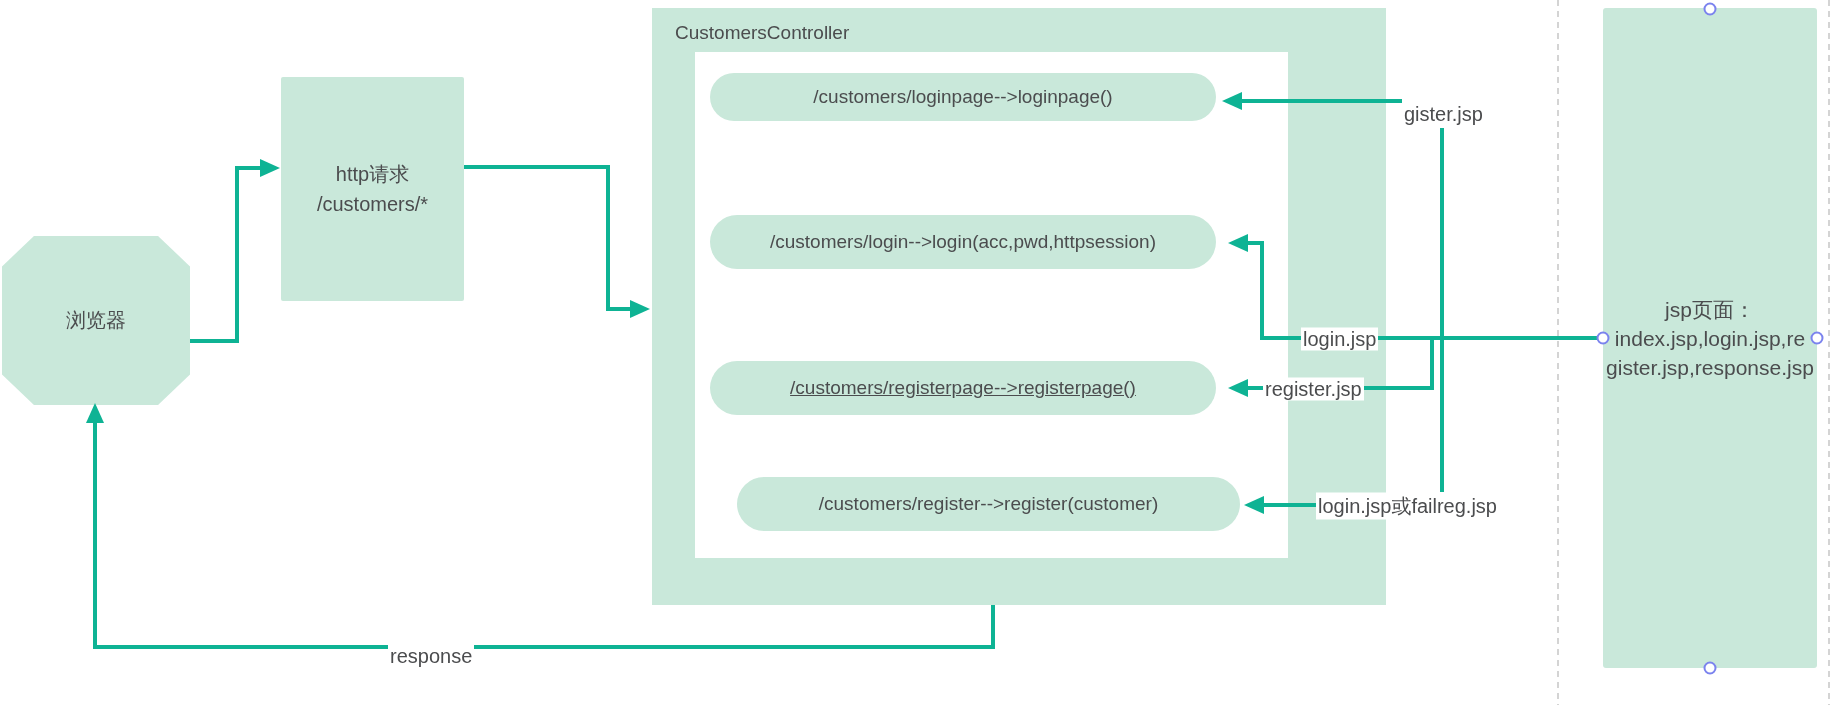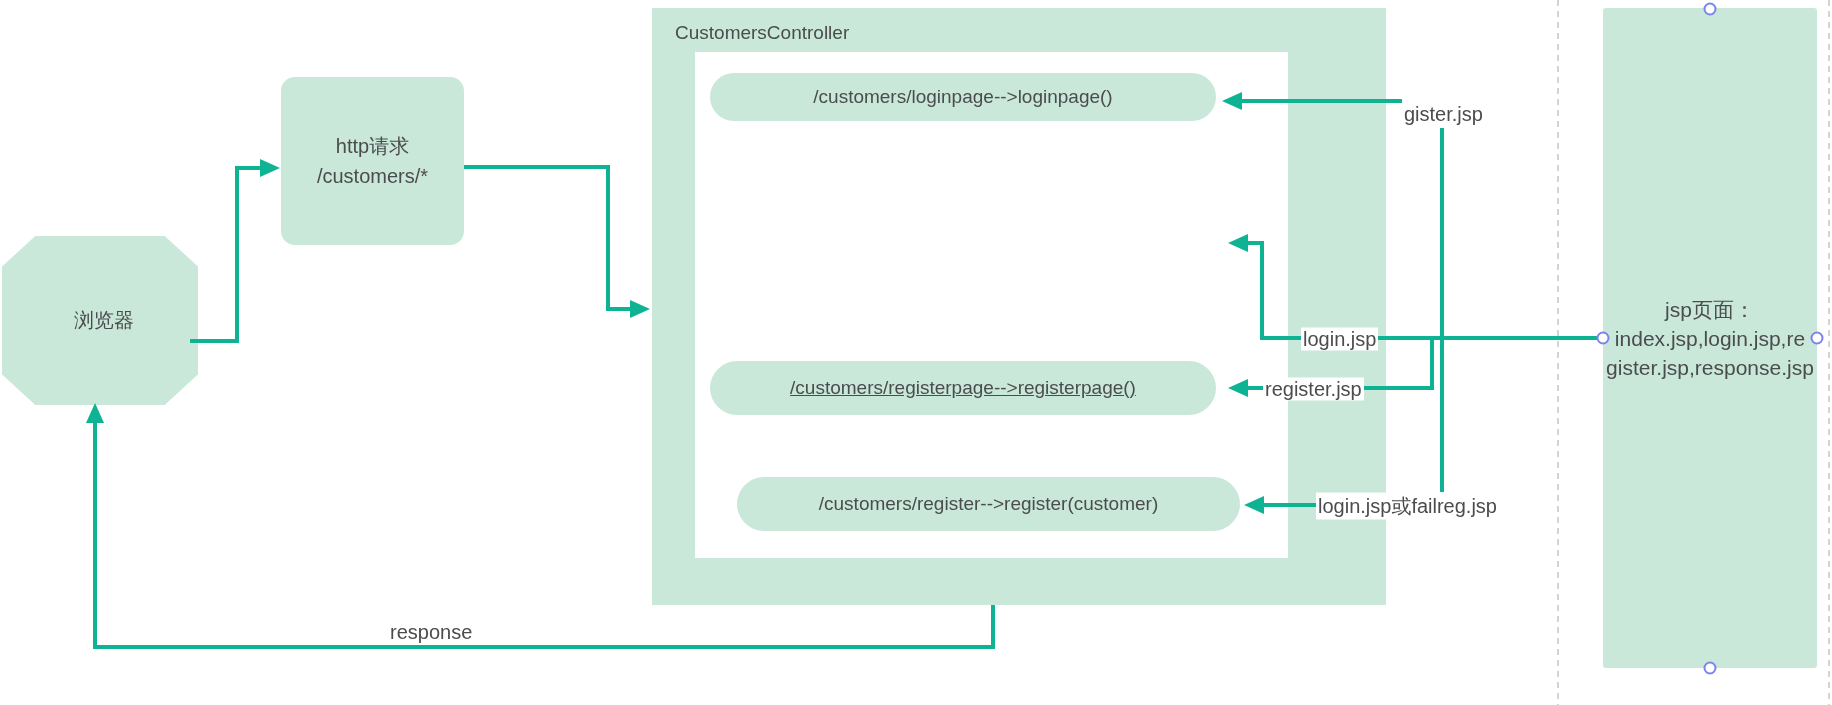--- a/index.html
+++ b/index.html
@@ -1,22 +1,22 @@
 <!DOCTYPE html>
 <html><head>
 <meta charset="utf-8">
 <style>
   html,body{margin:0;padding:0;background:#fff;}
   #canvas{position:relative;width:1832px;height:705px;background:#ffffff;overflow:hidden;
           font-family:"Liberation Sans","DejaVu Sans",sans-serif;color:#4b4c4e;}
   .shape{position:absolute;background:#c9e8da;}
   .ctext{display:flex;align-items:center;justify-content:center;text-align:center;}
   #browser-octagon{left:2px;top:236px;width:188px;height:169px;font-size:20px;
-      clip-path:polygon(17% 0%,83% 0%,100% 18%,100% 82%,83% 100%,17% 100%,0% 82%,0% 18%);padding-left:8px;}
-  #http-box{left:281px;top:77px;width:183px;height:168px;border-radius:14px;font-size:20px;line-height:30px;}
+      clip-path:polygon(17% 0%,83% 0%,100% 18%,100% 82%,83% 100%,17% 100%,0% 82%,0% 18%);}
+  #http-box{left:281px;top:77px;width:183px;height:224px;border-radius:2px;font-size:20px;line-height:30px;}
   #controller-box{left:652px;top:8px;width:691px;height:597px;border-radius:0;padding-left:43px;}
   #controller-title{position:absolute;left:23px;top:14px;font-size:19px;}
   #controller-inner{position:absolute;left:43px;top:44px;width:593px;height:506px;background:#ffffff;}
   .pill{position:absolute;background:#c9e8da;border-radius:27px;font-size:19px;}
   #pill-1{left:710px;top:73px;width:506px;height:48px;}
   #pill-2{left:710px;top:215px;width:506px;height:54px;}
   #pill-3{left:710px;top:361px;width:506px;height:54px;text-decoration:underline;}
   #pill-4{left:737px;top:477px;width:503px;height:54px;}
   #jsp-box{left:1603px;top:8px;width:214px;height:660px;border-radius:3px;font-size:21px;line-height:29px;}
   #jsp-box .line{display:block;}
@@ -40,20 +40,23 @@
     </span>
   </div>
 
   <div id="controller-box" class="shape">
     <div id="controller-title">CustomersController</div>
     <div id="controller-inner"></div>
   </div>
 
   <div id="pill-1" class="pill ctext">
     <span>/customers/loginpage--&gt;loginpage()</span>
+  </div>
+  <div id="pill-2" class="pill ctext">
+    <span>/customers/login--&gt;login(acc,pwd,httpsession)</span>
   </div>
   <div id="pill-3" class="pill ctext">
     <span>/customers/registerpage--&gt;registerpage()</span>
   </div>
   <div id="pill-4" class="pill ctext">
     <span>/customers/register--&gt;register(customer)</span>
   </div>
 
   <div id="jsp-box" class="shape ctext">
     <span>
@@ -101,15 +104,15 @@
       <circle cx="1603" cy="338" r="5.5"></circle>
       <circle cx="1817" cy="338" r="5.5"></circle>
       <circle cx="1710" cy="668" r="5.5"></circle>
     </g>
   </svg>
 
   <div class="elabel" style="left:1402px;top:103px;">gister.jsp</div>
   <div class="elabel vcenter" style="left:1301px;top:339px;">login.jsp</div>
   <div class="elabel vcenter" style="left:1263px;top:389px;text-align:right;">register.jsp</div>
   <div class="elabel vcenter" style="left:1316px;top:506px;">login.jsp或failreg.jsp</div>
-  <div class="elabel vcenter" style="left:388px;top:632px;">response</div>
+  <div class="elabel vcenter" style="left:388px;top:656px;">response</div>
 
 </div>
 
 </body></html>

